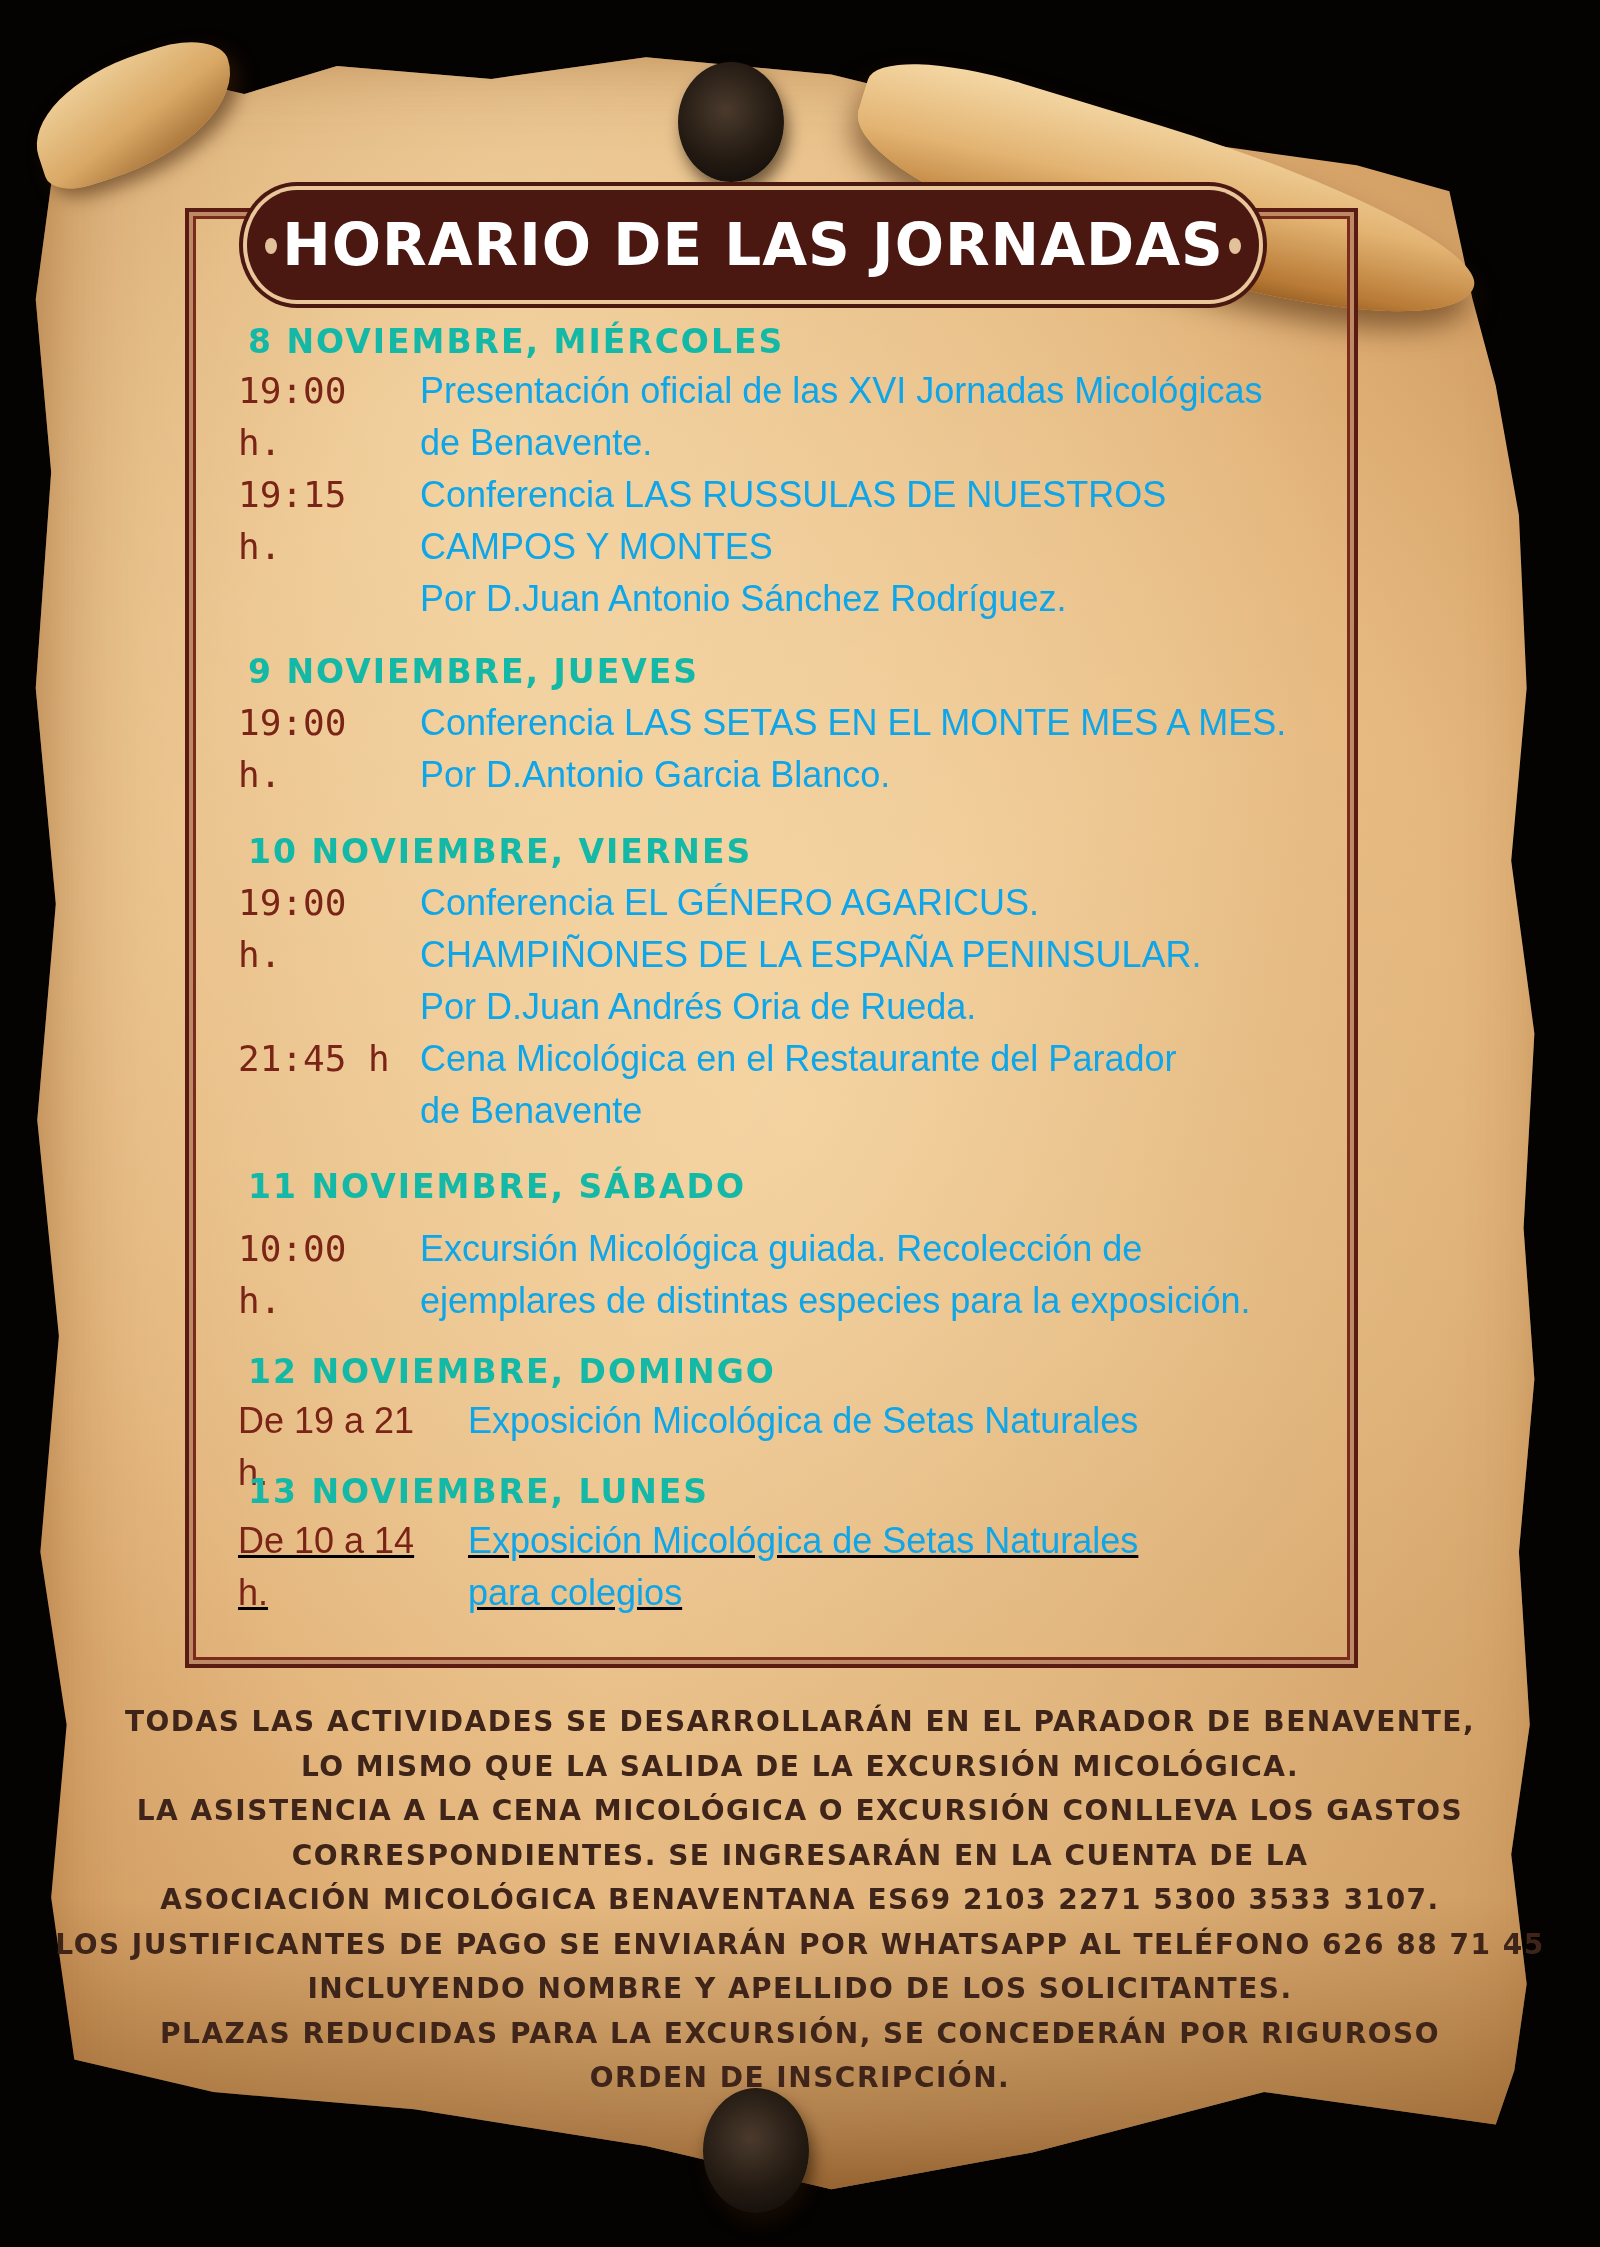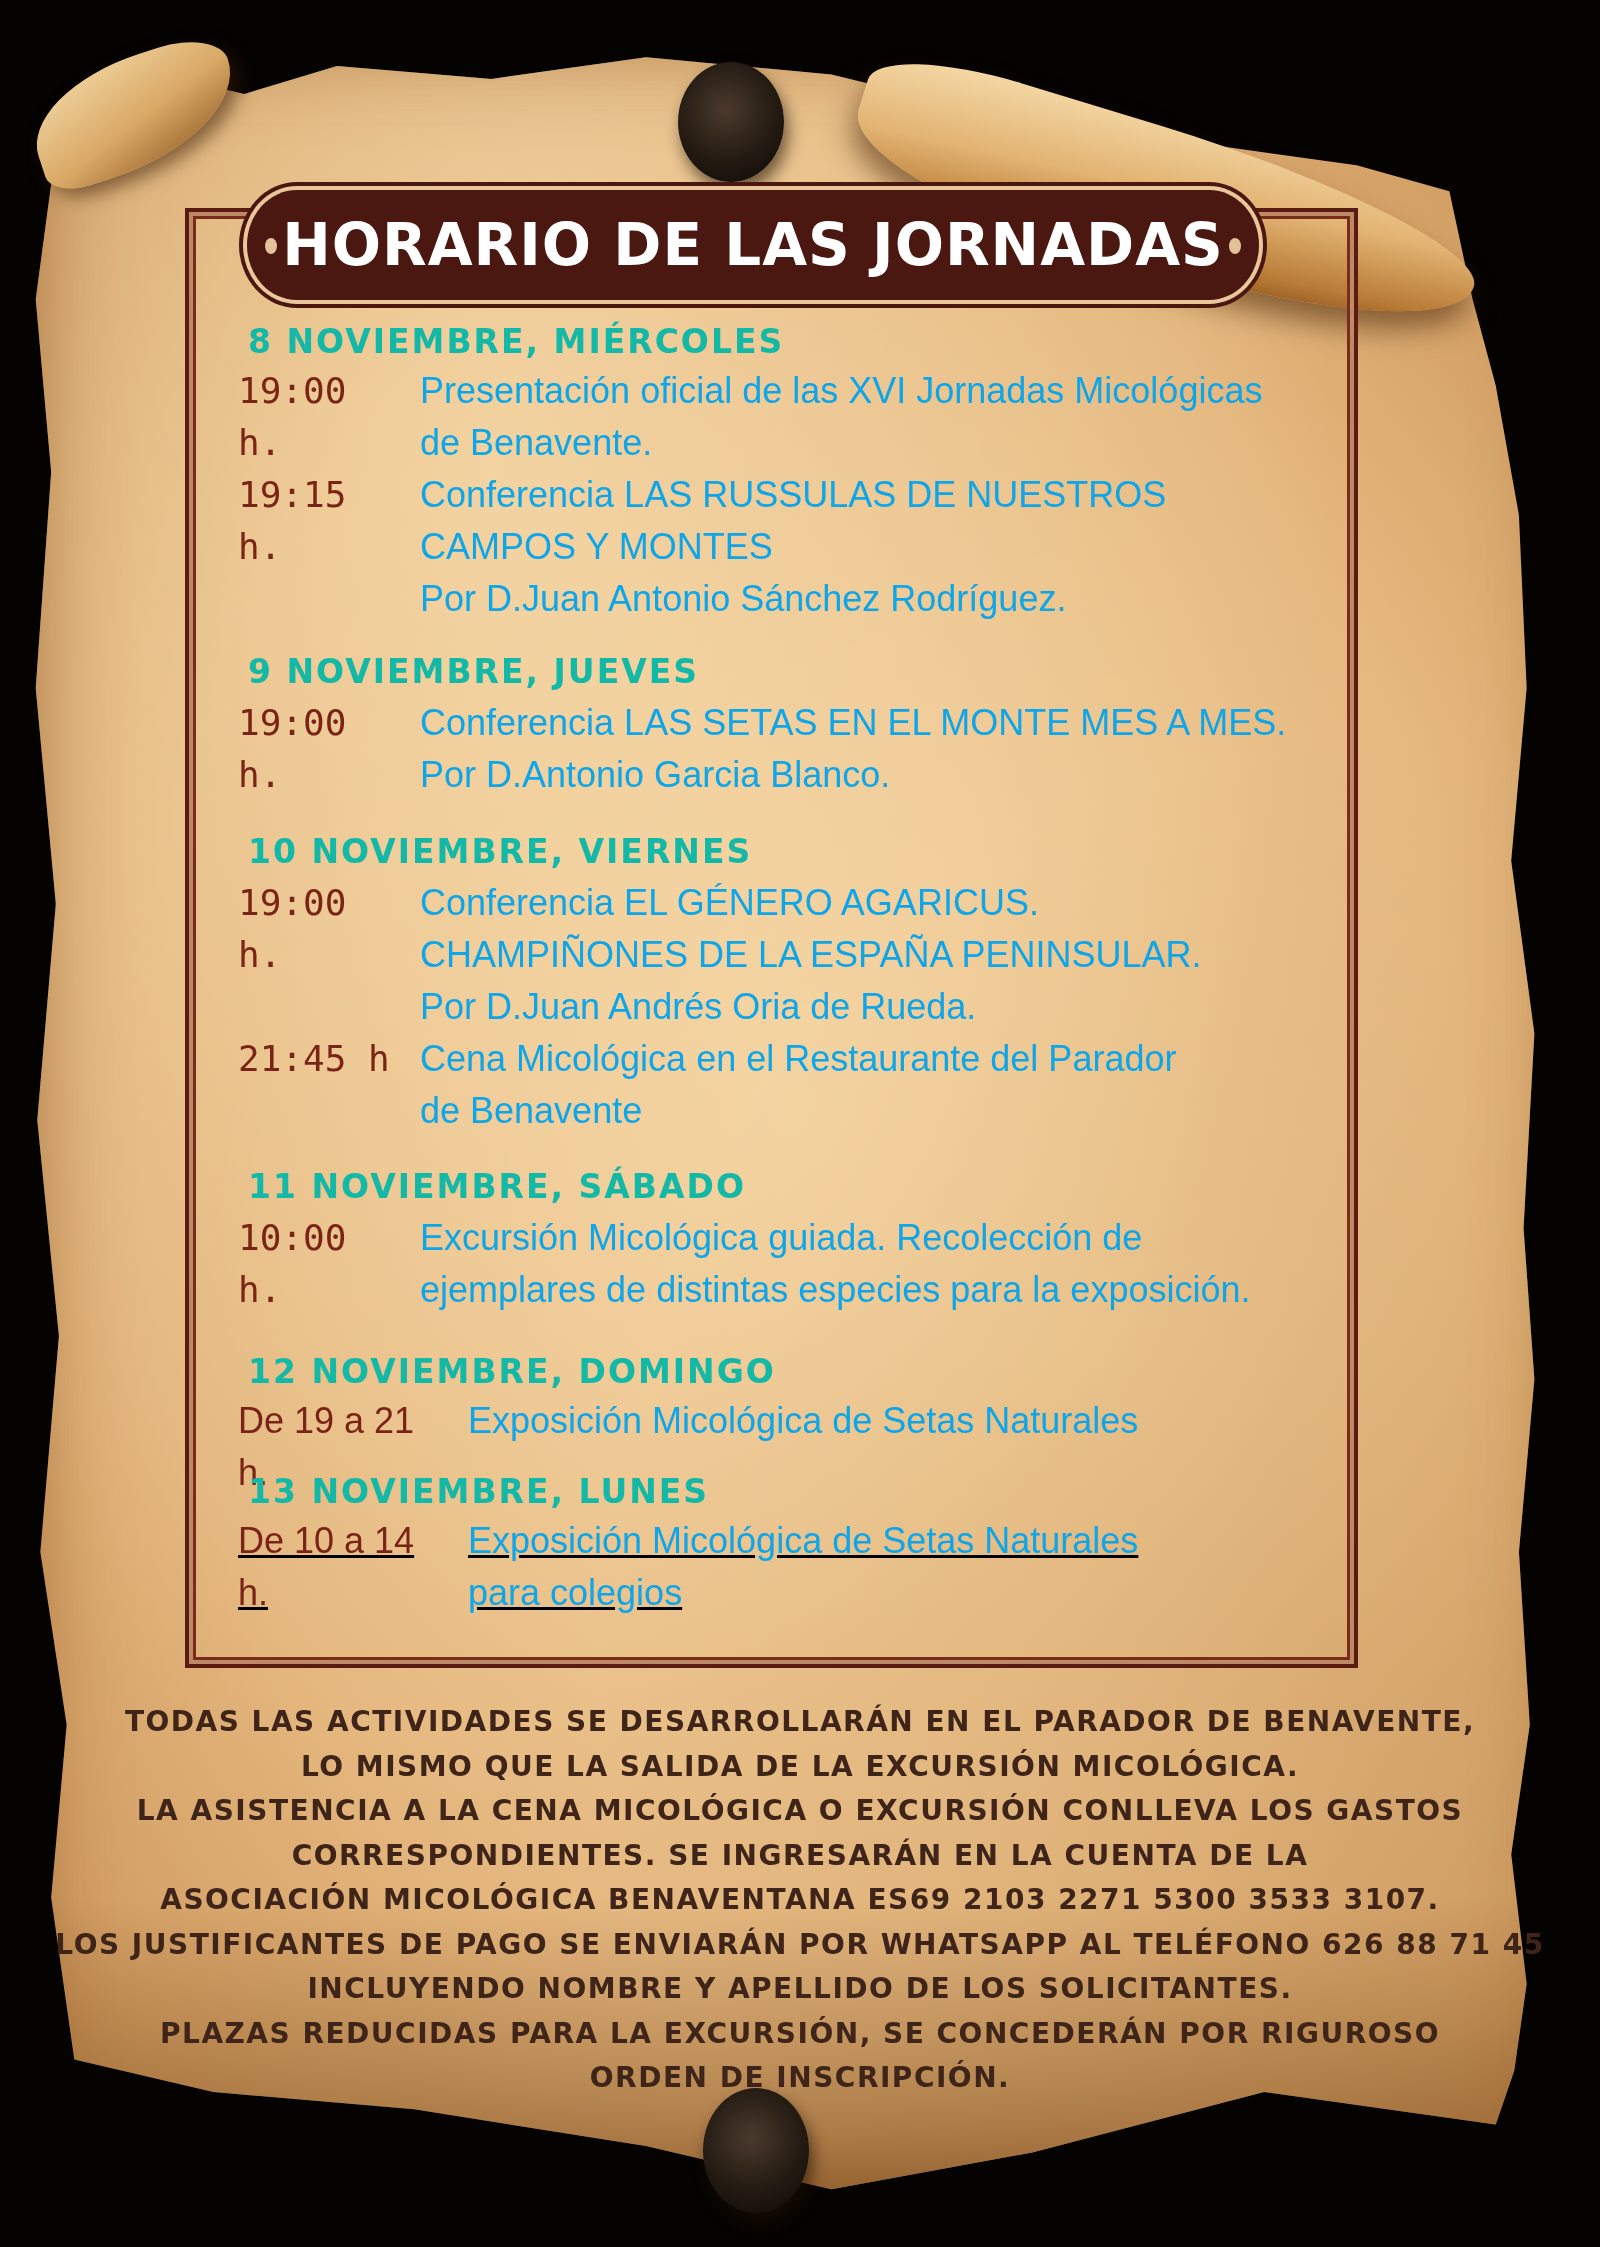--- a/index.html
+++ b/index.html
@@ -148,21 +148,21 @@
       <div class="event-time">21:45 h</div>
       <div class="event-desc">
         <div>Cena Micológica en el Restaurante del Parador</div>
         <div>de Benavente</div>
       </div>
     </div>
   </div>
 
   <div class="day-block" style="top:845px;">
     <div class="day-heading">11 NOVIEMBRE, SÁBADO</div>
-    <div class="event" style="margin-top:6px;">
+    <div class="event" style="margin-top:17px;">
       <div class="event-time">10:00 h.</div>
       <div class="event-desc">
         <div>Excursión Micológica guiada. Recolección de</div>
         <div>ejemplares de distintas especies para la exposición.</div>
       </div>
     </div>
   </div>
 
   <div class="day-block" style="top:1030px;">
     <div class="day-heading">12 NOVIEMBRE, DOMINGO</div>

